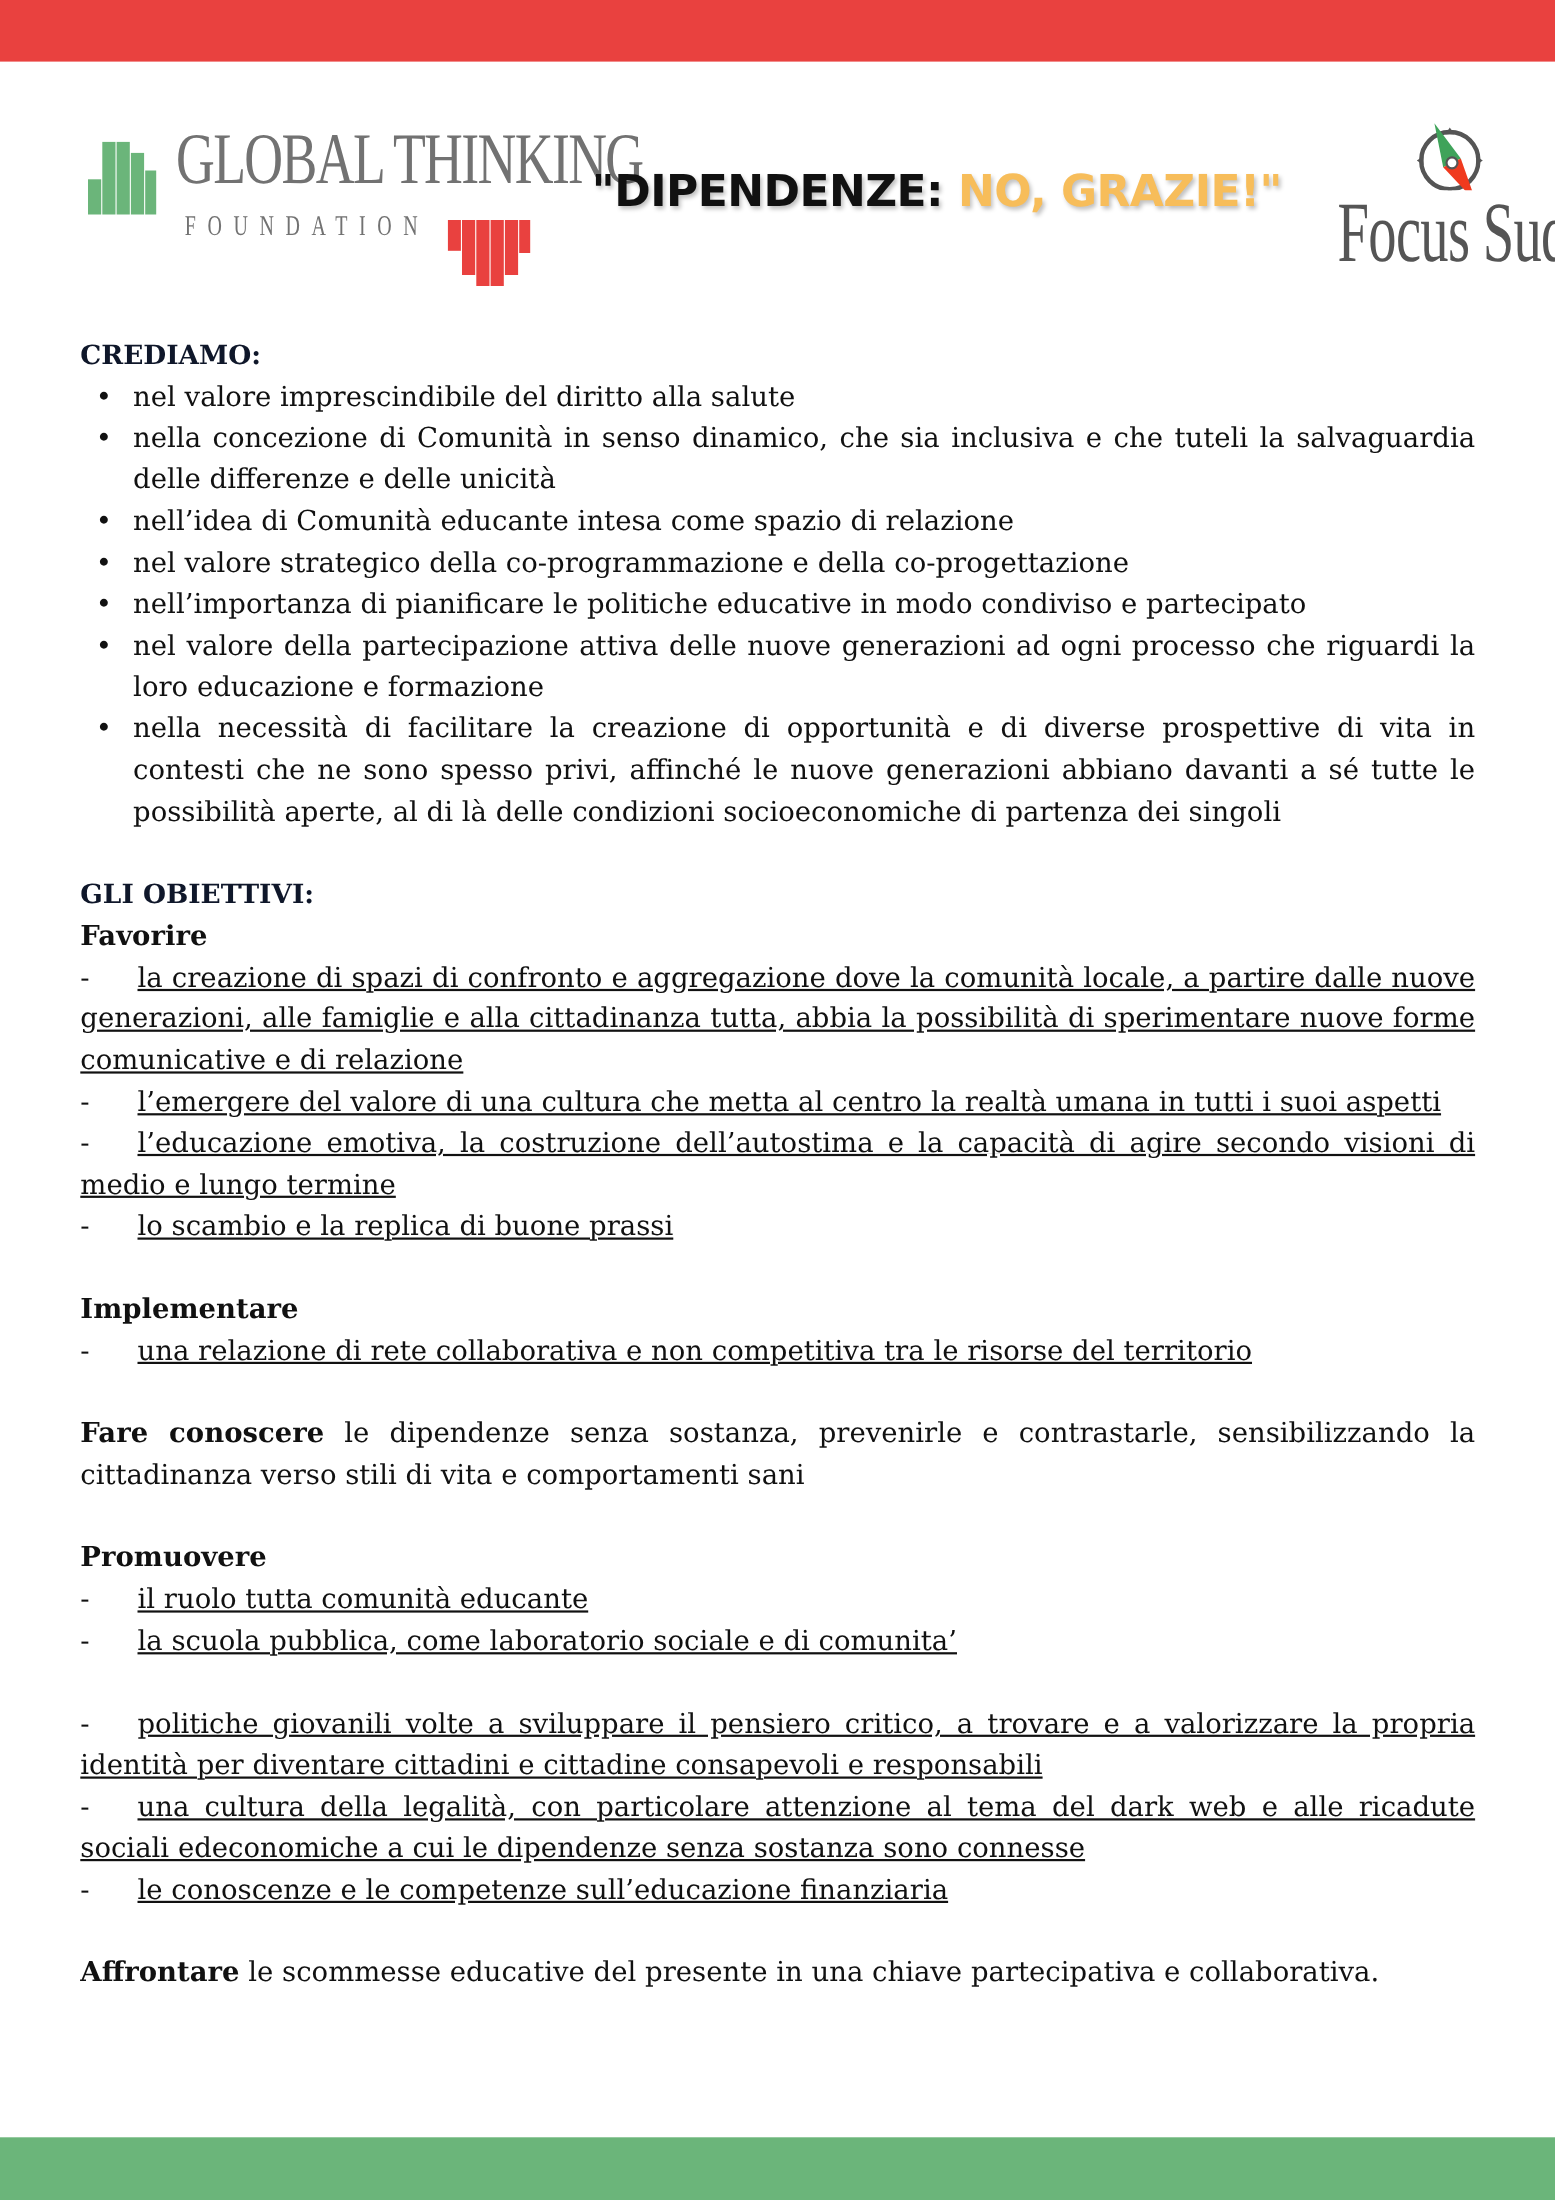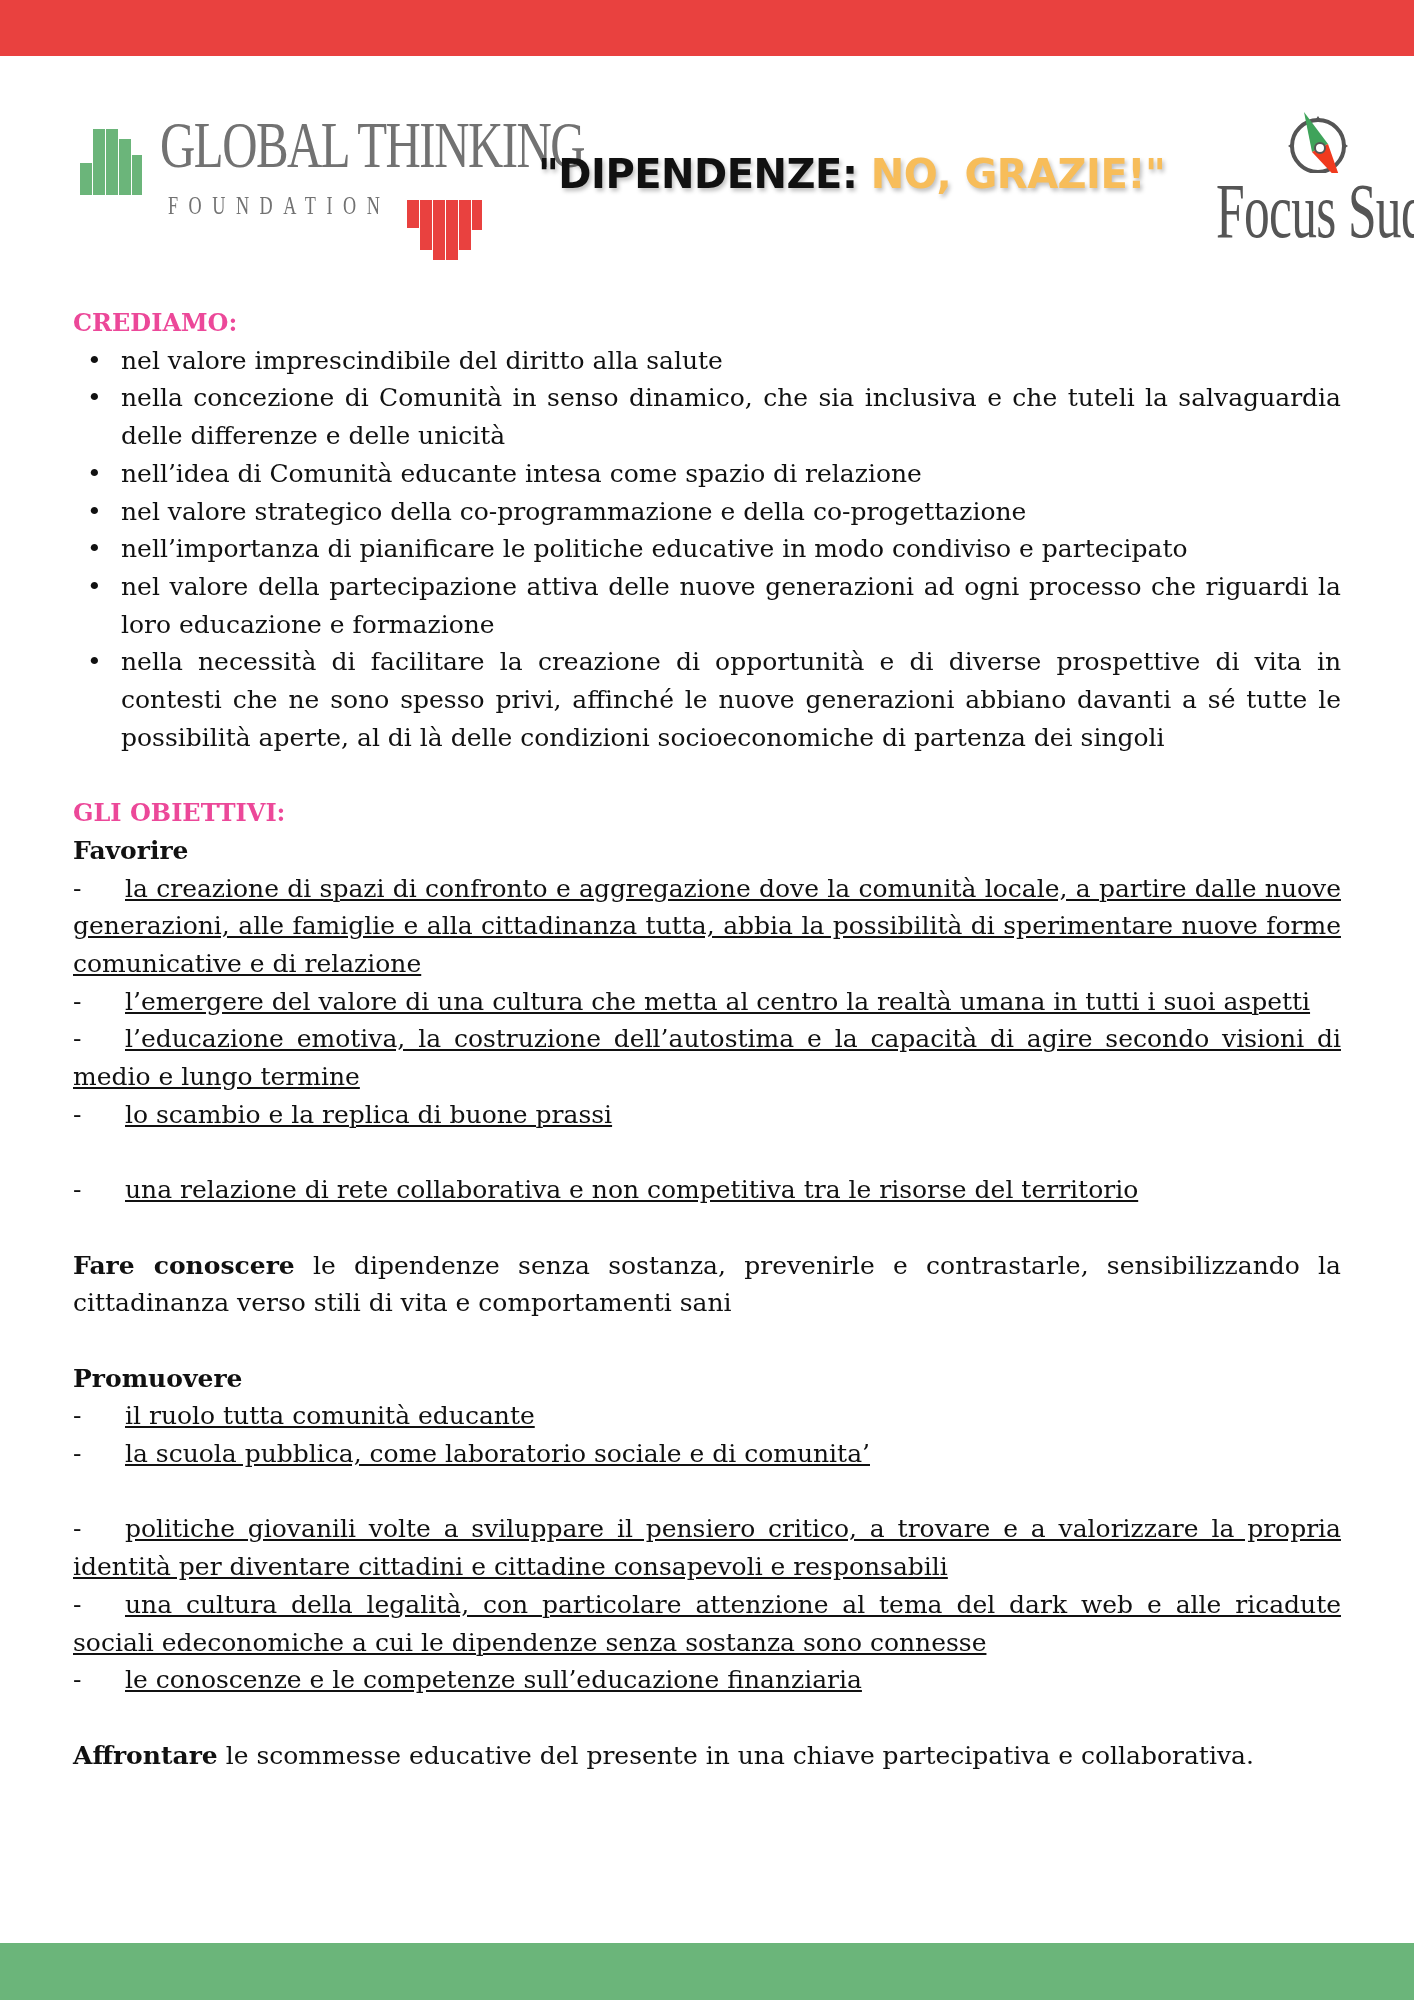--- a/index.html
+++ b/index.html
@@ -19,21 +19,21 @@
                 text-shadow: 2px 3px 4px rgba(0,0,0,0.25); }
   .title-dark { color: #111; }
   .title-accent { color: #f7bd5a; }
 
   .fs-logo { position: absolute; left: 1216px; top: 108px; width: 200px; height: 145px; }
   .fs-word { position: absolute; left: 0; top: 58px; font-family: "Liberation Serif", serif; color: #555;
              font-size: 78px; white-space: nowrap; transform: scaleX(0.66); transform-origin: left top; letter-spacing: -1px; }
 
   
   .content { position: absolute; left: 73px; top: 304px; width: 1268px; font-size: 25px; line-height: 37.7px; }
-  .section-title { color: #ec4899; font-weight: bold; font-size: 24px; }
+  .section-title { color: #0f172a; font-weight: bold; font-size: 24px; }
   .bullets { margin: 0; padding: 0 0 0 48px; list-style: none; }
   .bullets li { position: relative; text-align: justify; }
   .bullets li::before { content: "•"; position: absolute; left: -34px; }
   .bold-label { font-weight: bold; }
   .dash-item { text-align: justify; text-decoration: underline; }
   .dash { display: inline-block; width: 52px; }
   .para { text-align: justify; }
   .gap { height: 37.7px; }
 </style>
 </head>
@@ -96,20 +96,21 @@
   <div class="section-title">GLI OBIETTIVI:</div>
 
   <div class="bold-label">Favorire</div>
   <div class="dash-item"><span class="dash">-</span><span>la creazione di spazi di confronto e aggregazione dove la comunità locale, a partire dalle nuove generazioni, alle famiglie e alla cittadinanza tutta, abbia la possibilità di sperimentare nuove forme comunicative e di relazione</span></div>
   <div class="dash-item"><span class="dash">-</span><span>l’emergere del valore di una cultura che metta al centro la realtà umana in tutti i suoi aspetti</span></div>
   <div class="dash-item"><span class="dash">-</span><span>l’educazione emotiva, la costruzione dell’autostima e la capacità di agire secondo visioni di medio e lungo termine</span></div>
   <div class="dash-item"><span class="dash">-</span><span>lo scambio e la replica di buone prassi</span></div>
 
   <div class="gap"></div>
 
+  <div class="bold-label">Implementare</div>
   <div class="dash-item"><span class="dash">-</span><span>una relazione di rete collaborativa e non competitiva tra le risorse del territorio</span></div>
 
   <div class="gap"></div>
 
   <div class="para"><span class="bold-label">Fare conoscere</span><span> le dipendenze senza sostanza, prevenirle e contrastarle, sensibilizzando la cittadinanza verso stili di vita e comportamenti sani</span></div>
 
   <div class="gap"></div>
 
   <div class="bold-label">Promuovere</div>
   <div class="dash-item"><span class="dash">-</span><span>il ruolo tutta comunità educante</span></div>

